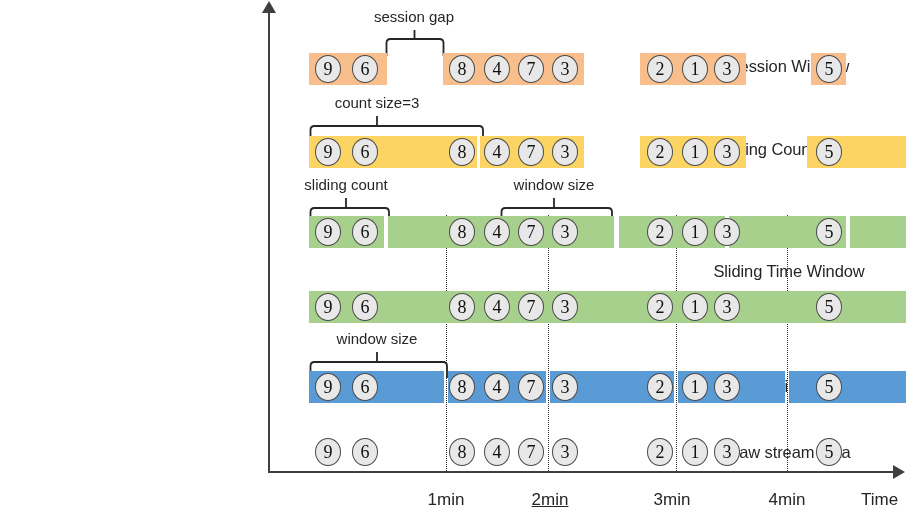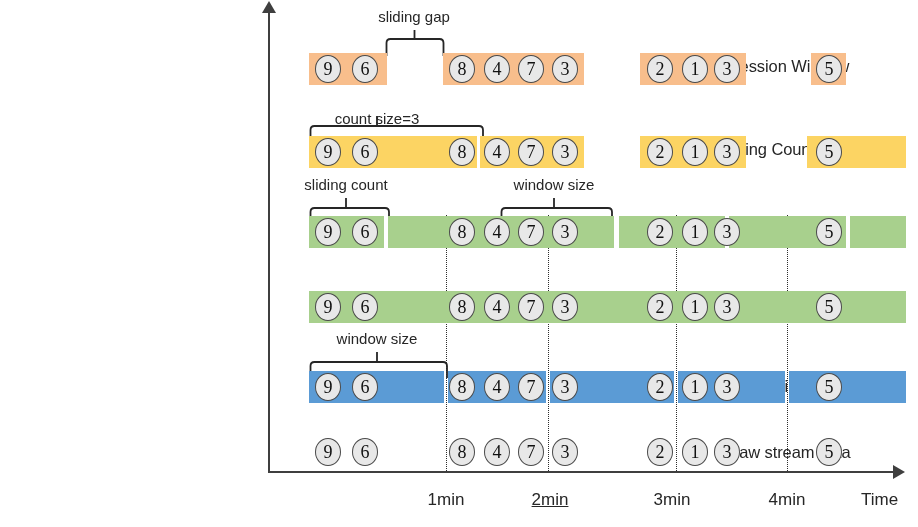--- a/index.html
+++ b/index.html
@@ -144,32 +144,33 @@
   <div class="axis-line x-axis"></div>
   <div class="arrow-right"></div>
 
   <div class="gridline" style="left:446px;"></div>
   <div class="gridline" style="left:548px;"></div>
   <div class="gridline" style="left:676px;"></div>
   <div class="gridline" style="left:787px;"></div>
 
   <div class="row-label" style="top:57px;">Session Window</div>
   <div class="row-label" style="top:140px;">Tumbling Count Window</div>
+  <div class="row-label" style="top:262px;">Sliding Time Window</div>
   <div class="row-label" style="top:377px;">Tumbling Time Window</div>
   <div class="row-label" style="top:443px;">Raw stream data</div>
 
   <div class="brace-wrap" style="left:385px; top:8px;">
-    <div class="brace-label" style="left:29px; top:0px;">sliding gap</div>
+    <div class="brace-label" style="left:29px; top:0px;">session gap</div>
     <svg class="brace-svg" style="left:0px; top:22px;" width="60" height="26" viewBox="0 0 60 26">
       <path d="M29.5 0 L29.5 9 M1.5 26 L1.5 13 Q1.5 9 5.5 9 L54.5 9 Q58.5 9 58.5 13 L58.5 26" fill="none" stroke="#262626" stroke-width="1.8"></path>
     </svg>
   </div>
 
   <div class="brace-wrap" style="left:309px; top:94px;">
-    <div class="brace-label" style="left:68px; top:16px;">count size=3</div>
+    <div class="brace-label" style="left:68px; top:0px;">count size=3</div>
     <svg class="brace-svg" style="left:0px; top:22px;" width="176" height="26" viewBox="0 0 176 26">
       <path d="M68 0 L68 10 M1.5 26 L1.5 14 Q1.5 10 5.5 10 L170 10 Q174 10 174 14 L174 26" fill="none" stroke="#262626" stroke-width="1.8"></path>
     </svg>
   </div>
 
   <div class="brace-wrap" style="left:309px; top:176px;">
     <div class="brace-label" style="left:37px; top:0px;">sliding count</div>
     <svg class="brace-svg" style="left:0px; top:22px;" width="82" height="26" viewBox="0 0 82 26">
       <path d="M37 0 L37 10 M1.5 26 L1.5 14 Q1.5 10 5.5 10 L76 10 Q80 10 80 14 L80 26" fill="none" stroke="#262626" stroke-width="1.8"></path>
     </svg>

